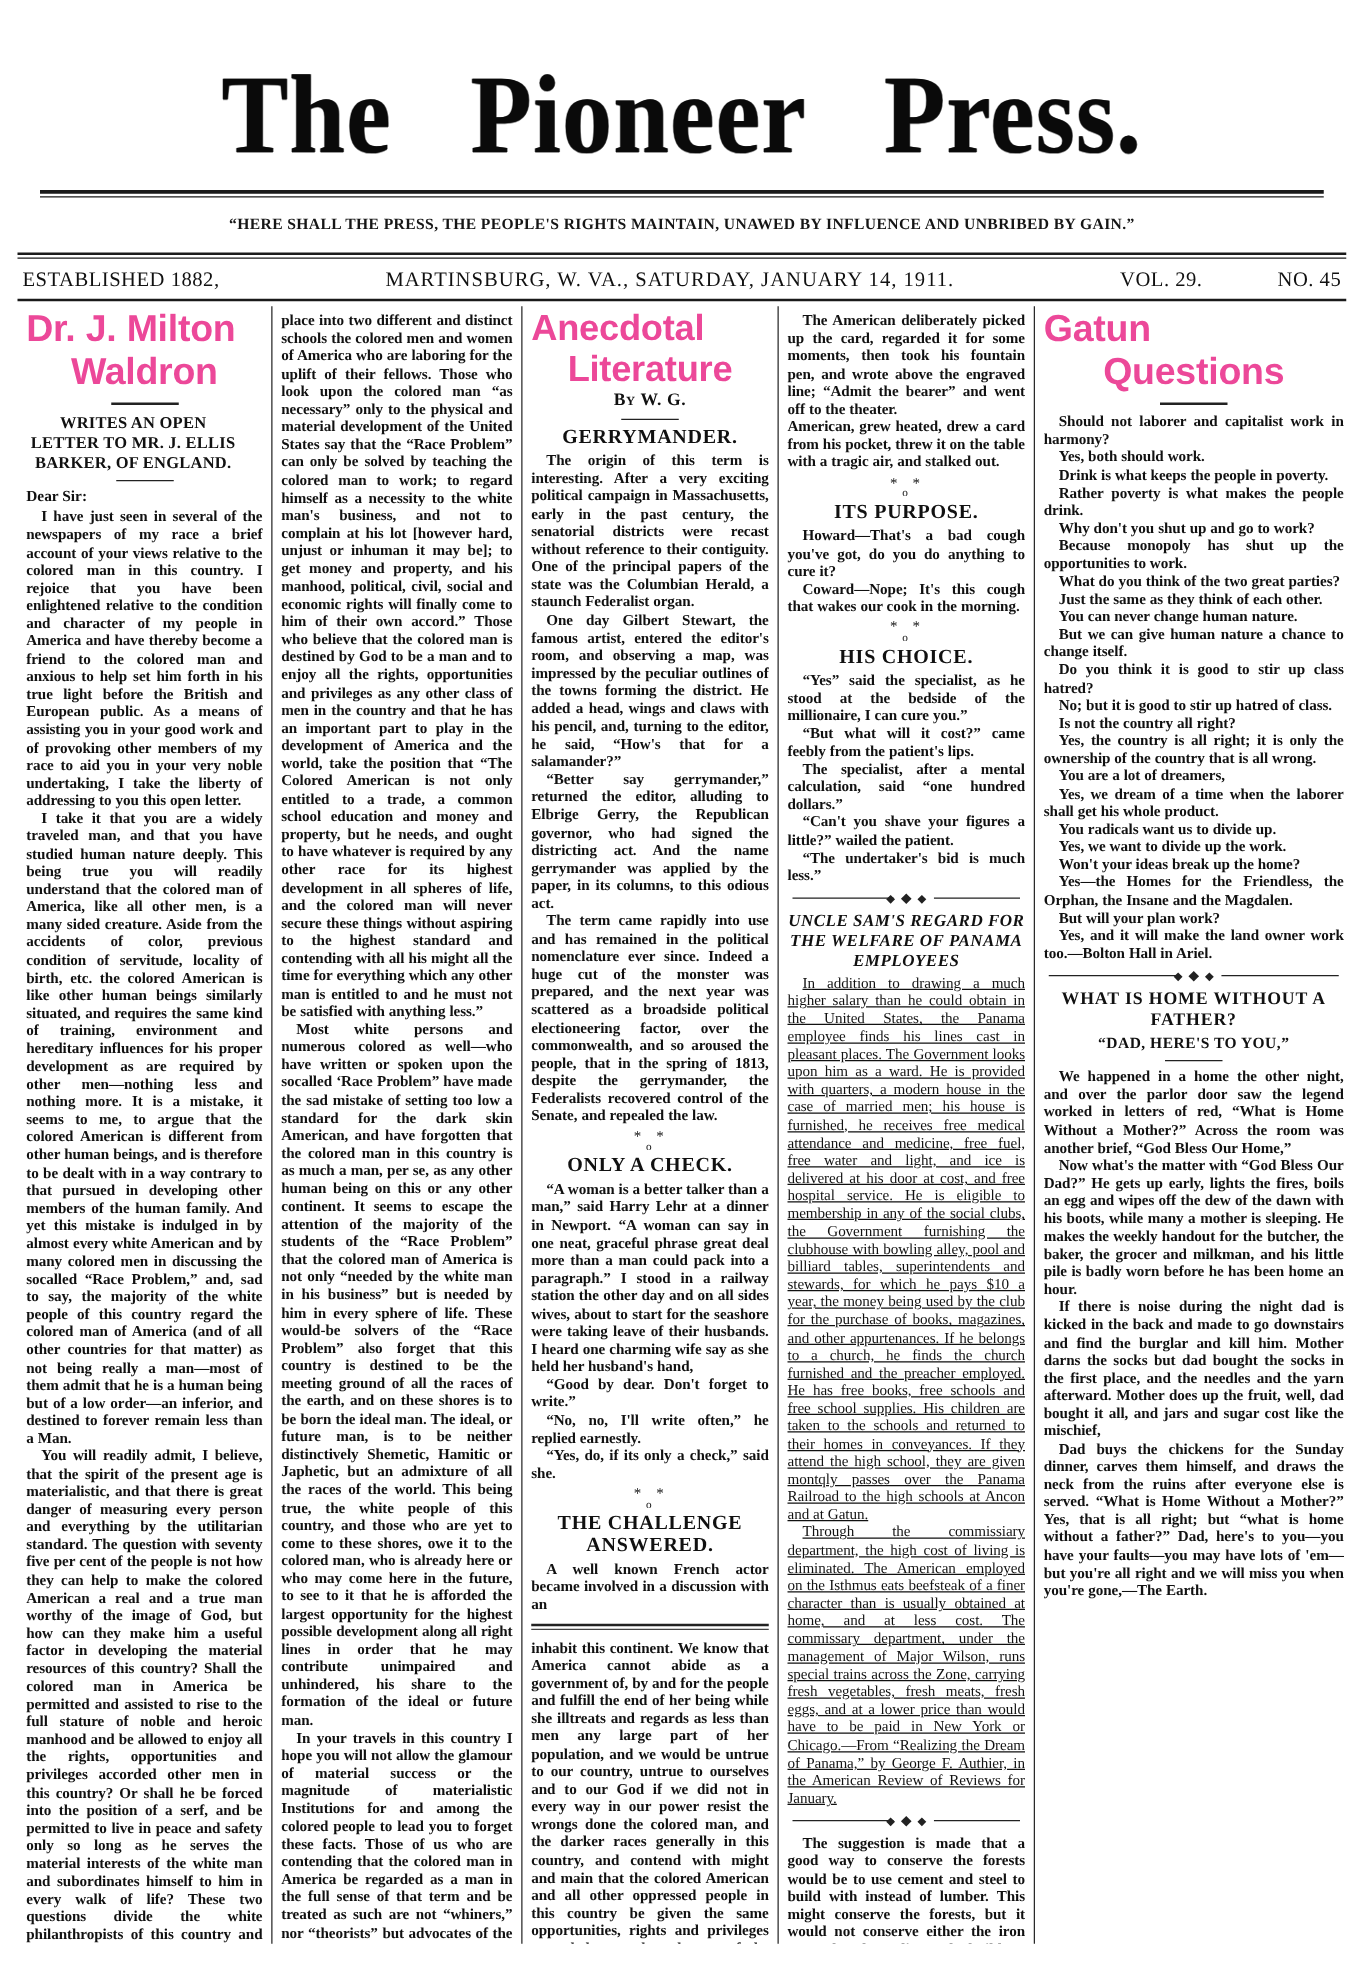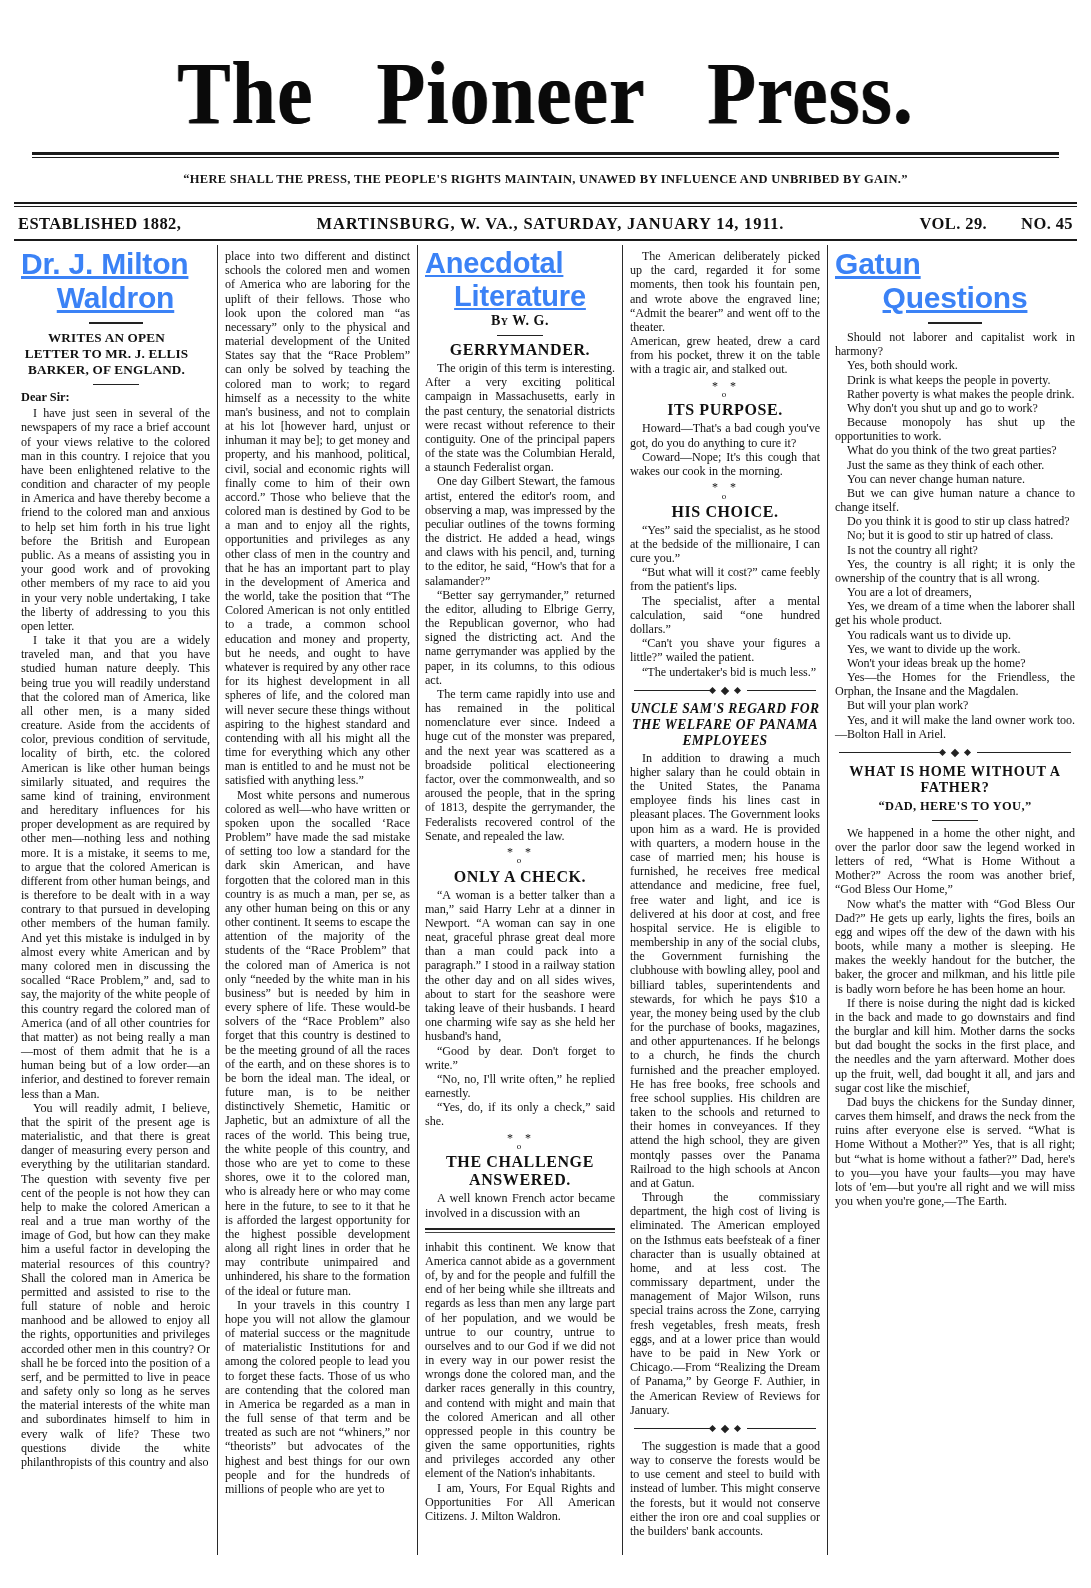--- a/index.html
+++ b/index.html
@@ -59,23 +59,24 @@
     margin: 15px 0 0 0;
     border-top: 2.5px solid #1a1a1a;
     border-bottom: 1.5px solid #1a1a1a;
     height: 2px;
   }
   .dateline {
     display: flex;
     align-items: baseline;
     justify-content: space-between;
     font-size: 16.5px;
-    font-weight: bold;
+    font-weight: normal;
     letter-spacing: 0.4px;
     padding: 7px 4px 5px 4px;
+    gap: 26px;
   }
   .dateline .dl-mid { flex: 1; text-align: center; letter-spacing: 0.8px;}
   .dateline .dl-vol { padding-right: 34px; }
   .rule-under-date {
     border-top: 2px solid #1a1a1a;
     height: 0;
     margin-bottom: 4px;
   }
 
   
@@ -97,23 +98,22 @@
   .col3 { width: 205px; }
   .col4 { width: 205px; }
   .col5 { width: 249px; border-right: none; padding-right: 2px;}
 
   
   .display-head {
     font-family: "Liberation Sans", "DejaVu Sans", sans-serif;
     font-weight: bold;
     font-size: 30px;
     line-height: 1.0;
-    color: #3b82f6;
+    color: #ec4899;
     letter-spacing: -0.2px;
-    text-decoration: underline;
   }
   .display-head .l1 { display: block; text-align: left; }
   .display-head .l2 { display: block; text-align: center; margin-top: 4px;}
   .display-head.wide { font-size: 29px; }
 
   .short-rule {
     width: 54px;
     border-top: 2px solid #222;
     margin: 9px auto 6px auto;
     height: 0;
@@ -182,25 +182,25 @@
   .dinkus .bot { display:block; font-size: 9px; }
 
   p.body {
     font-size: 12.1px;
     line-height: 1.172;
     text-align: justify;
     text-indent: 12px;
     margin: 0;
     letter-spacing: -0.05px;
     word-spacing: 0.2px;
-    font-weight: 400;
+    font-weight: 700;
     -webkit-font-smoothing: none;
   }
   p.body.noind { text-indent: 0; }
-  p.body.light { font-weight: 500; }
+  p.body.light { font-weight: 500; text-decoration: underline; }
   p.body.sig { text-indent: 12px; }
 
   .orn-rule {
     position: relative;
     margin: 9px 4px 7px 4px;
     height: 6px;
   }
   .orn-rule:before {
     content: "";
     position: absolute;

